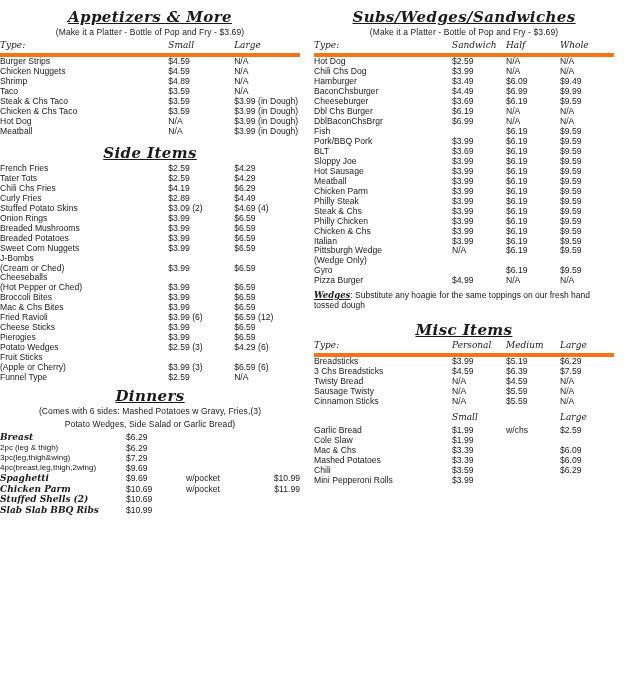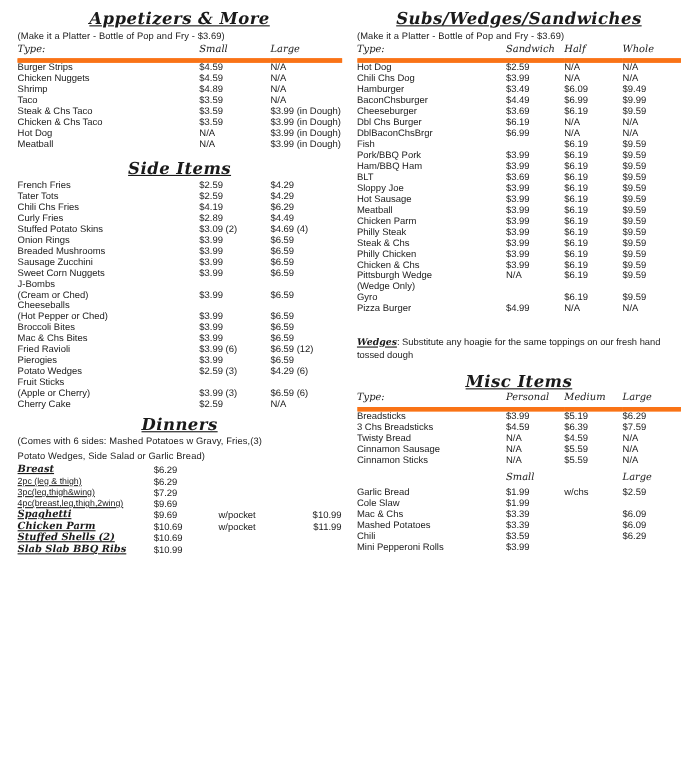--- a/index.html
+++ b/index.html
@@ -9,21 +9,21 @@
     height: 700px;
     background: #ffffff;
     font-family: "Liberation Sans", sans-serif;
     color: #1a1a1a;
     overflow: hidden;
   }
   .page {
     position: relative;
     width: 629px;
     height: 700px;
-    padding: 6px 10px 0 16px;
+    padding: 6px 10px 0 0;
   }
   .cols {
     display: flex;
     gap: 14px;
     align-items: flex-start;
   }
   .col { width: 292px; }
   .col-left { width: 300px; }
   .col-right { width: 300px; }
 
@@ -32,29 +32,29 @@
     text-align: center;
     font-family: "DejaVu Serif", serif;
     font-style: italic;
     font-weight: bold;
     font-size: 15px;
     letter-spacing: .4px;
     margin: 2px 0 1px 0;
     text-decoration: underline;
   }
   .sec-sub {
-    text-align: left;
+    text-align: center;
     font-size: 8.5px;
     margin: 0 0 3px 0;
     letter-spacing: .1px;
   }
   .sec-note {
     font-size: 8.5px;
     line-height: 1.25;
-    margin: 20px 0 2px 0;
+    margin: 4px 0 2px 0;
   }
   .sec-note .em {
     font-family: "DejaVu Serif", serif;
     font-style: italic;
     font-weight: bold;
     text-decoration: underline;
   }
 
   
   table.menu {
@@ -96,21 +96,20 @@
     border-collapse: collapse;
     font-size: 8.6px;
     line-height: 1.05;
   }
   table.dinners td {
     padding: 0.6px 0;
     vertical-align: top;
   }
   table.dinners td.item {
     width: 42%;
-    text-decoration: underline;
   }
   table.dinners td.price { width: 20%; }
   table.dinners td.note { width: 20%; }
   table.dinners td.price2 { width: 18%; text-align:right; }
   .script {
     font-family: "DejaVu Serif", serif;
     font-style: italic;
     font-weight: bold;
     font-size: 9px;
   }
@@ -213,21 +212,21 @@
               <td class="nm">Onion Rings</td>
               <td class="c1">$3.99</td>
               <td class="c2">$6.59</td>
             </tr>
             <tr>
               <td class="nm">Breaded Mushrooms</td>
               <td class="c1">$3.99</td>
               <td class="c2">$6.59</td>
             </tr>
             <tr>
-              <td class="nm">Sausage Zucchini</td>
+              <td class="nm">Breaded Potatoes</td>
               <td class="c1">$3.99</td>
               <td class="c2">$6.59</td>
             </tr>
             <tr>
               <td class="nm">Sweet Corn Nuggets</td>
               <td class="c1">$3.99</td>
               <td class="c2">$6.59</td>
             </tr>
             <tr>
               <td class="nm">J-Bombs</td>
@@ -258,41 +257,46 @@
               <td class="nm">Mac &amp; Chs Bites</td>
               <td class="c1">$3.99</td>
               <td class="c2">$6.59</td>
             </tr>
             <tr>
               <td class="nm">Fried Ravioli</td>
               <td class="c1">$3.99 (6)</td>
               <td class="c2">$6.59 (12)</td>
             </tr>
             <tr>
+              <td class="nm">Cheese Sticks</td>
+              <td class="c1">$3.99</td>
+              <td class="c2">$6.59</td>
+            </tr>
+            <tr>
               <td class="nm">Pierogies</td>
               <td class="c1">$3.99</td>
               <td class="c2">$6.59</td>
             </tr>
             <tr>
               <td class="nm">Potato Wedges</td>
               <td class="c1">$2.59 (3)</td>
               <td class="c2">$4.29 (6)</td>
             </tr>
             <tr>
               <td class="nm">Fruit Sticks</td>
               <td class="c1"></td>
               <td class="c2"></td>
             </tr>
             <tr>
               <td class="nm indent">(Apple or Cherry)</td>
               <td class="c1">$3.99 (3)</td>
               <td class="c2">$6.59 (6)</td>
             </tr>
             <tr>
-              <td class="nm">Cherry Cake</td>
+              <td class="nm">Funnel Type</td>
               <td class="c1">$2.59</td>
               <td class="c2">N/A</td>
             </tr>
           </tbody>
       </table>
 
       <div class="spacer-3"></div>
       <div class="sec-title">Dinners</div>
       <div class="sec-sub">(Comes with 6 sides:  Mashed Potatoes w Gravy, Fries,(3)</div>
       <div class="sec-sub">Potato Wedges, Side Salad or Garlic Bread)</div>
@@ -415,26 +419,20 @@
               <td class="c2">$6.19</td>
               <td class="c3">$9.59</td>
             </tr>
             <tr>
               <td class="nm">Pork/BBQ Pork</td>
               <td class="c1">$3.99</td>
               <td class="c2">$6.19</td>
               <td class="c3">$9.59</td>
             </tr>
             <tr>
-              <td class="nm">Ham/BBQ Ham</td>
-              <td class="c1">$3.99</td>
-              <td class="c2">$6.19</td>
-              <td class="c3">$9.59</td>
-            </tr>
-            <tr>
               <td class="nm">BLT</td>
               <td class="c1">$3.69</td>
               <td class="c2">$6.19</td>
               <td class="c3">$9.59</td>
             </tr>
             <tr>
               <td class="nm">Sloppy Joe</td>
               <td class="c1">$3.99</td>
               <td class="c2">$6.19</td>
               <td class="c3">$9.59</td>
@@ -470,20 +468,26 @@
               <td class="c3">$9.59</td>
             </tr>
             <tr>
               <td class="nm">Philly Chicken</td>
               <td class="c1">$3.99</td>
               <td class="c2">$6.19</td>
               <td class="c3">$9.59</td>
             </tr>
             <tr>
               <td class="nm">Chicken &amp; Chs</td>
+              <td class="c1">$3.99</td>
+              <td class="c2">$6.19</td>
+              <td class="c3">$9.59</td>
+            </tr>
+            <tr>
+              <td class="nm">Italian</td>
               <td class="c1">$3.99</td>
               <td class="c2">$6.19</td>
               <td class="c3">$9.59</td>
             </tr>
             <tr>
               <td class="nm">Pittsburgh Wedge</td>
               <td class="c1">N/A</td>
               <td class="c2">$6.19</td>
               <td class="c3">$9.59</td>
             </tr>
@@ -537,21 +541,21 @@
               <td class="c2">$6.39</td>
               <td class="c3">$7.59</td>
             </tr>
             <tr>
               <td class="nm">Twisty Bread</td>
               <td class="c1">N/A</td>
               <td class="c2">$4.59</td>
               <td class="c3">N/A</td>
             </tr>
             <tr>
-              <td class="nm">Cinnamon Sausage</td>
+              <td class="nm">Sausage Twisty</td>
               <td class="c1">N/A</td>
               <td class="c2">$5.59</td>
               <td class="c3">N/A</td>
             </tr>
             <tr>
               <td class="nm">Cinnamon Sticks</td>
               <td class="c1">N/A</td>
               <td class="c2">$5.59</td>
               <td class="c3">N/A</td>
             </tr>

